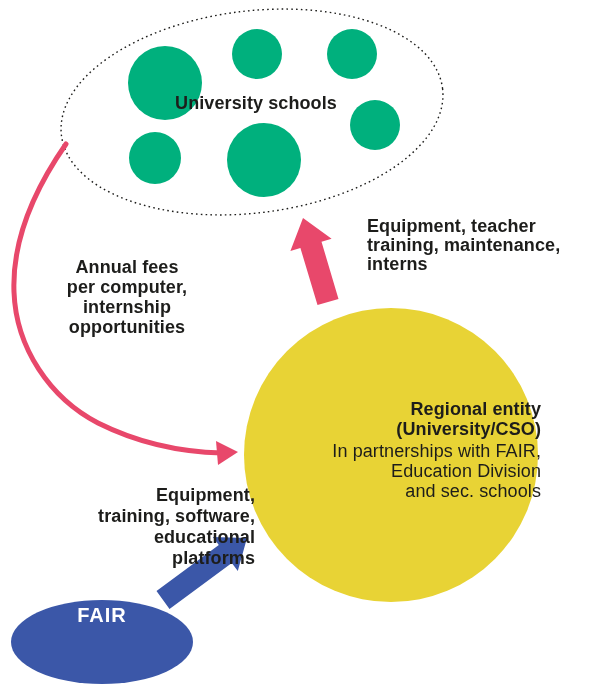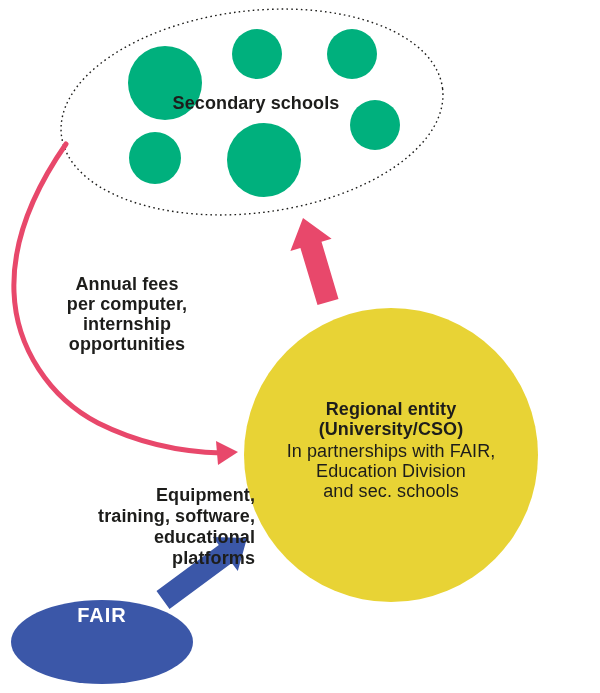--- a/index.html
+++ b/index.html
@@ -16,24 +16,24 @@
     position: absolute;
     font-family: "Liberation Sans", sans-serif;
     font-weight: 700;
     color: #1d1d1b;
     white-space: pre-line;
     font-size: 18px;
     line-height: 20px;
     letter-spacing: 0.1px;
   }
   #lbl-secondary      { left: 106px; top: 93px;  width: 300px; text-align: center; }
-  #lbl-annual         { left: 27px;  top: 257px; width: 200px; text-align: center; margin-top: 17px; }
+  #lbl-annual         { left: 27px;  top: 257px; width: 200px; text-align: center; }
   #lbl-equip-teacher  { left: 367px; top: 217px; width: 232px; text-align: left; line-height: 19px; }
-  #lbl-regional-title { left: 241px; top: 399px; width: 300px; text-align: center; }
-  #lbl-regional-sub   { left: 241px; top: 441px; width: 300px; text-align: center; font-weight: 400; }
+  #lbl-regional-title { left: 241px; top: 399px; width: 300px; text-align: right; }
+  #lbl-regional-sub   { left: 241px; top: 441px; width: 300px; text-align: right; font-weight: 400; }
   #lbl-equip-training { left: 35px;  top: 485px; width: 220px; text-align: right; line-height: 21px; }
   #lbl-fair           { left: 32px;  top: 603px; width: 140px; text-align: center;
                         color: #ffffff; font-size: 20px; letter-spacing: 1px; line-height: 24px; }
 </style>
 </head>
 <body>
 
 <div class="canvas">
 
   <svg width="600" height="693" viewBox="0 0 600 693">
@@ -52,27 +52,30 @@
 
     <polygon points="317.5,305.1 338.5,298.9 321.5,241.7 331.6,238.7 303,218 290.4,251.0 300.4,248.0" fill="#E8486B"></polygon>
 
     <circle cx="391" cy="455" r="147" fill="#E8D335"></circle>
 
     <polygon points="156.5,591.1 218.8,545.1 212.8,537.1 247,538 237.8,570.9 231.8,562.9 169.5,608.9" fill="#3B57A8"></polygon>
 
     <ellipse cx="102" cy="642" rx="91" ry="42" fill="#3B57A8"></ellipse>
   </svg>
 
-  <div class="label" id="lbl-secondary">Secondary schools</div>
+  <div class="label" id="lbl-secondary">University schools</div>
 
   <div class="label" id="lbl-annual">Annual fees
 per computer,
 internship
 opportunities</div>
 
+  <div class="label" id="lbl-equip-teacher">Equipment, teacher
+training, maintenance,
+interns</div>
 
   <div class="label" id="lbl-regional-title">Regional entity
 (University/CSO)</div>
 
   <div class="label" id="lbl-regional-sub">In partnerships with FAIR,
 Education Division
 and sec. schools</div>
 
   <div class="label" id="lbl-equip-training">Equipment,
 training, software,

